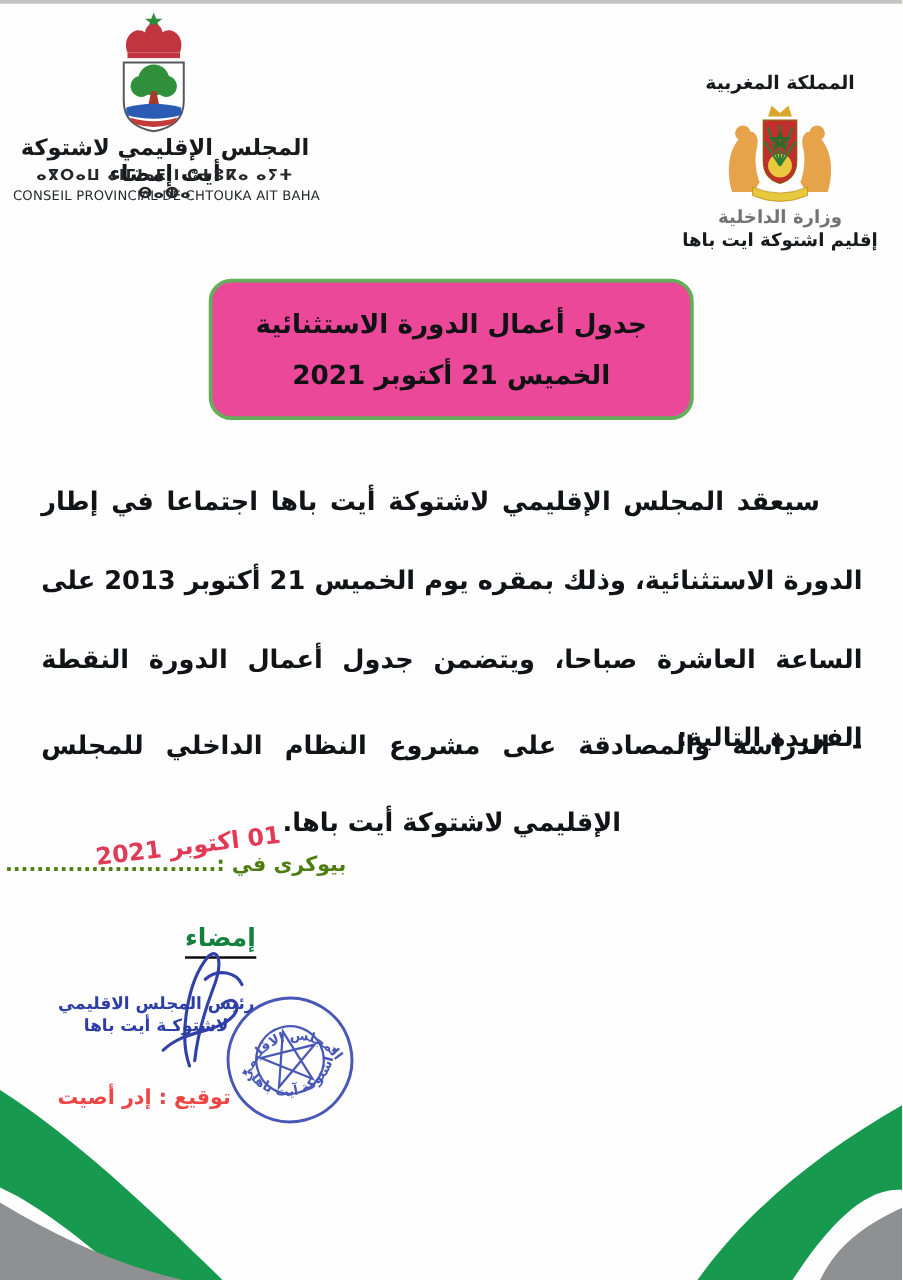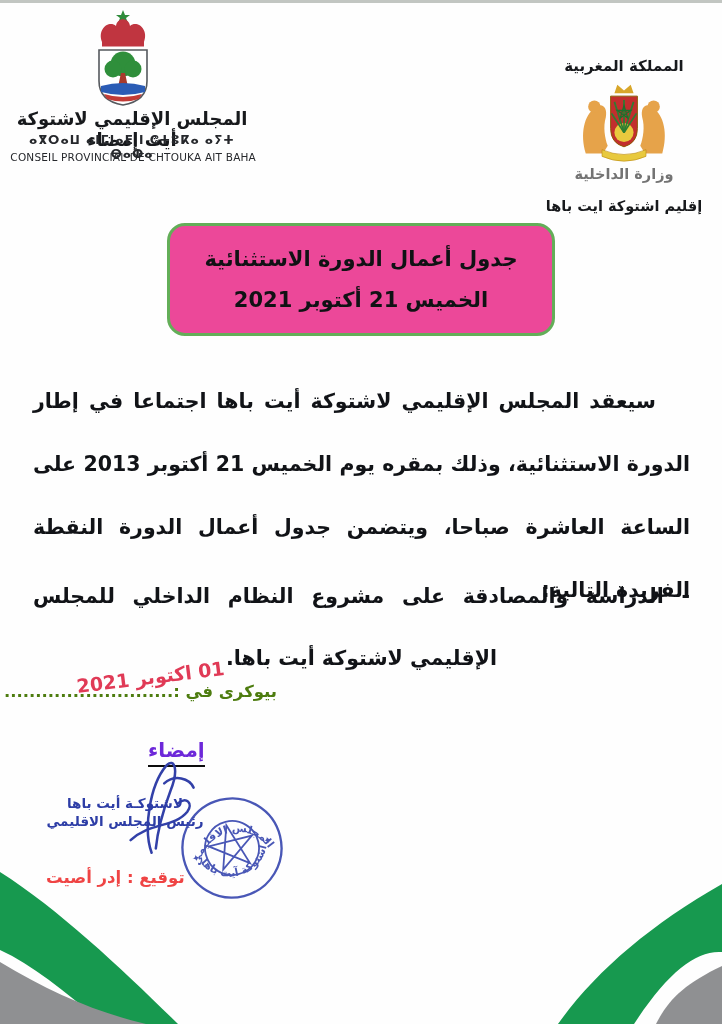--- a/index.html
+++ b/index.html
@@ -18,21 +18,21 @@
   .logo-tif  { position:absolute; left:8px;  top:133px; width:248px; text-align:center;
                font-size:12px; font-weight:700; letter-spacing:1px; color:#26282c; }
   .logo-fr   { position:absolute; left:8px;  top:151px; width:248px; text-align:right;
                font-size:10.5px; font-weight:400; letter-spacing:.2px; color:#26282c; }
 
   
   .gov { position:absolute; left:528px; top:22px; width:192px; text-align:center; direction:rtl; }
   .gov .kingdom  { font-size:15px; font-weight:700; color:#17191c;margin-top:35px; }
   .gov .arms     { display:block; margin:2px auto 0; }
   .gov .ministry { font-size:14.5px; font-weight:700; margin-top:1px; color:#737373; }
-  .gov .province { font-size:14.5px; font-weight:700; margin-top:16px; color:#17191c; }
+  .gov .province { font-size:14.5px; font-weight:700; margin-top:3px; color:#17191c; }
 
   
   .title-box {
     position:absolute; left:167px; top:223px; width:388px; height:113px;
     background:#ec4899; border:3px solid #63ae58; border-radius:18px;
     display:flex; flex-direction:column; justify-content:space-evenly; align-items:center;
     direction:rtl; text-align:center; padding:4px 14px;
   }
   .title-box .l1, .title-box .l2 { font-size:21px; font-weight:700; color:#101214; }
 
@@ -55,21 +55,21 @@
   }
   .place-line .dots { letter-spacing:.5px; }
   .date-stamp {
     position:absolute; left:58px; top:666px; width:185px; text-align:center;
     direction:rtl; color:#e03a56; font-size:19px; font-weight:600;
     transform:rotate(-7deg); white-space:nowrap;
   }
   .sign-heading {
     position:absolute; left:148px; top:738px;
     direction:rtl; font-size:20px; font-weight:700;
-    border-bottom:2.5px solid #0c0c0c; padding-bottom:3px; color:#6d28d9;
+    border-bottom:2.5px solid #0c0c0c; padding-bottom:3px; color:#15803d;
   }
   .scribble { position:absolute; left:118px; top:756px; }
   .signer {
     position:absolute; left:40px; top:795px; width:170px; text-align:center;
     direction:rtl; color:#2d3da6; font-size:13.5px; font-weight:700; line-height:1.3;
   }
   .sign-caption {
     position:absolute; left:46px; top:868px; direction:rtl;
     color:#ef4444; font-size:16.5px; font-weight:700;
   }
@@ -148,22 +148,22 @@
 
   <svg class="scribble" width="105" height="100" viewBox="0 0 100 95">
     <g fill="none" stroke="#3240a8" stroke-width="2.4" stroke-linecap="round">
       <path d="M 32,92 C 24,70 30,28 46,9 C 54,1 58,13 50,33 C 44,49 38,68 36,88"></path>
       <path d="M 12,80 C 30,63 54,68 66,53 C 72,45 65,38 57,45"></path>
       <path d="M 44,26 C 54,17 68,21 72,30"></path>
     </g>
   </svg>
 
   <div class="signer">
+    <div>رئيس المجلس الاقليمي</div>
     <div>لاشتوكـة أيت باها</div>
-    <div>رئيس المجلس الاقليمي</div>
   </div>
 
   <div class="sign-caption">توقيع : إدر أصيت</div>
 
   <svg class="round-stamp" width="108" height="108" viewBox="0 0 120 120">
     <defs>
       <path id="stampTop" d="M 20,72 A 42 42 0 0 1 100,72"></path>
       <path id="stampBottom" d="M 21,65 A 42 42 0 0 0 99,65"></path>
     </defs>
     <circle cx="60" cy="60" r="55" fill="none" stroke="#3a49b0" stroke-width="2.6"></circle>

